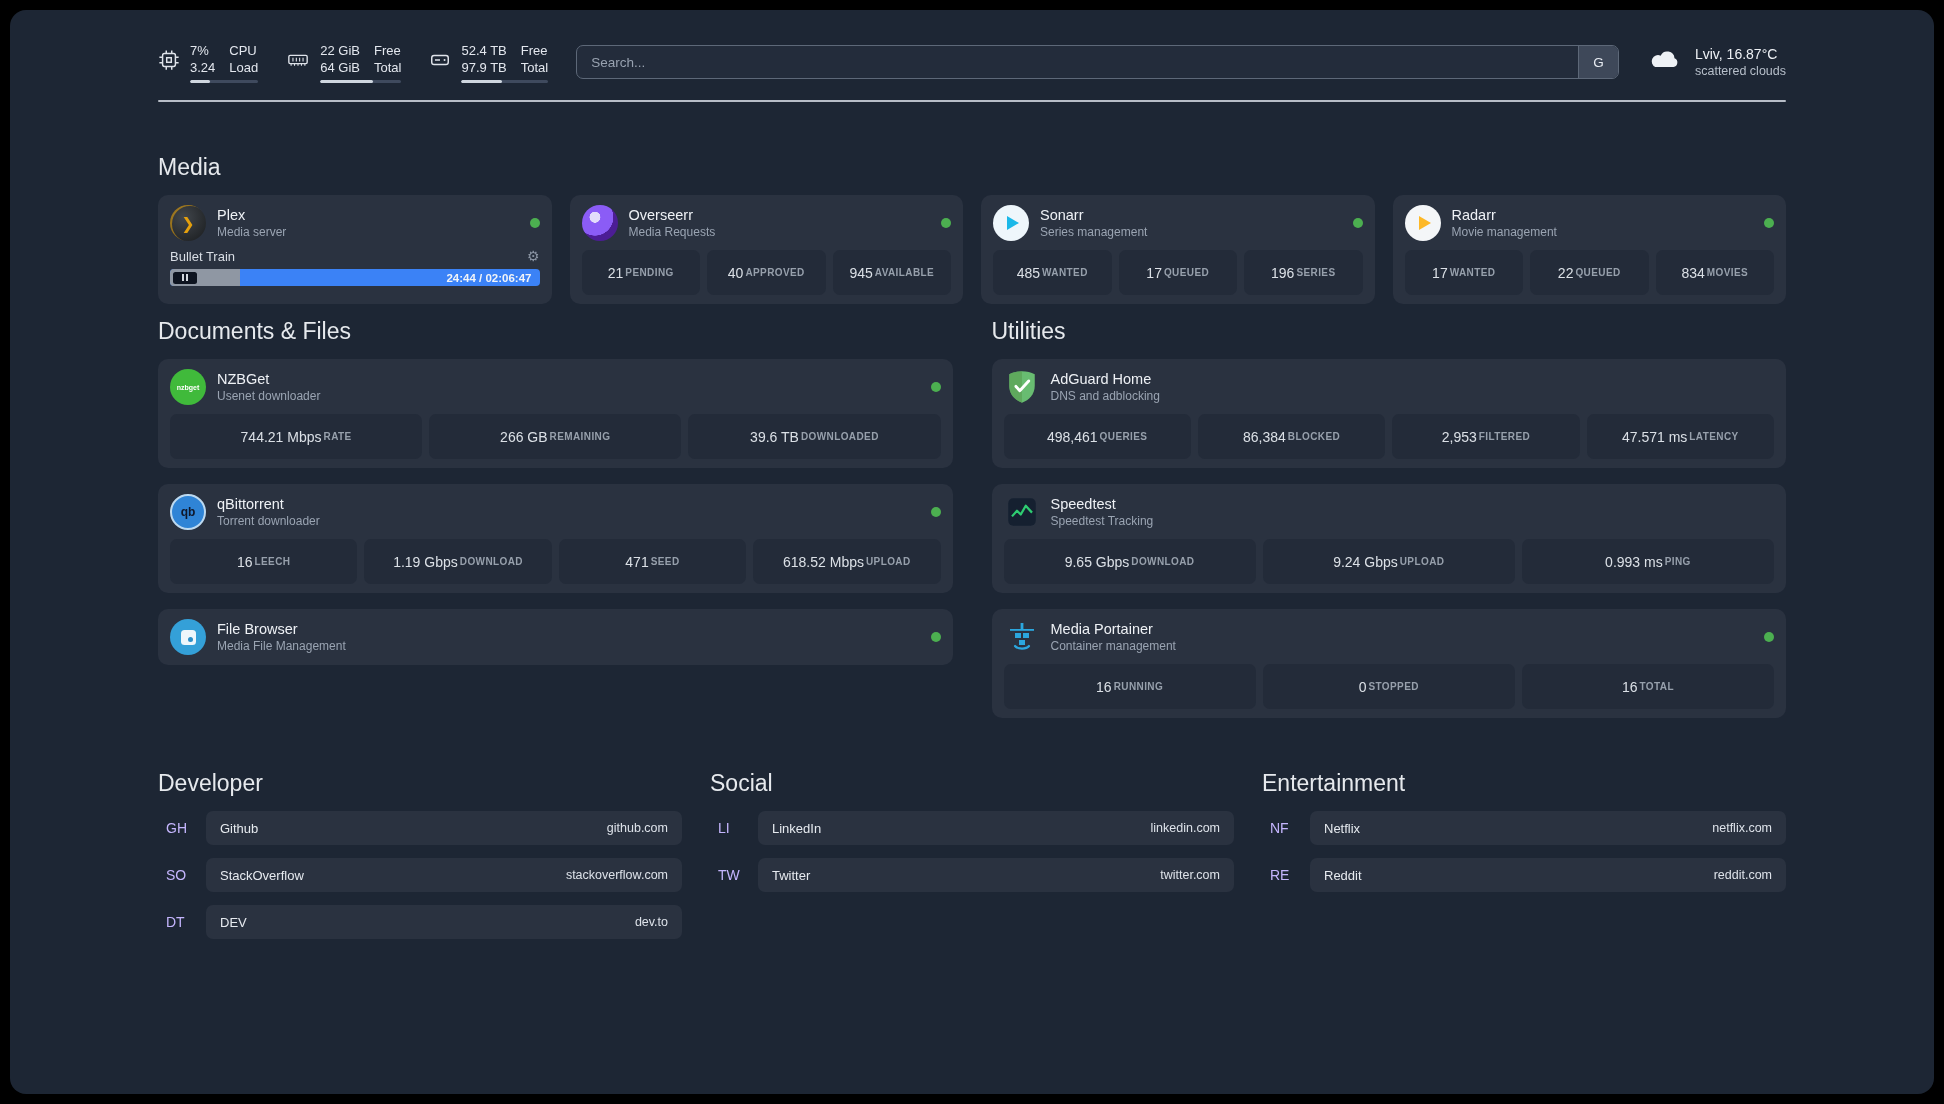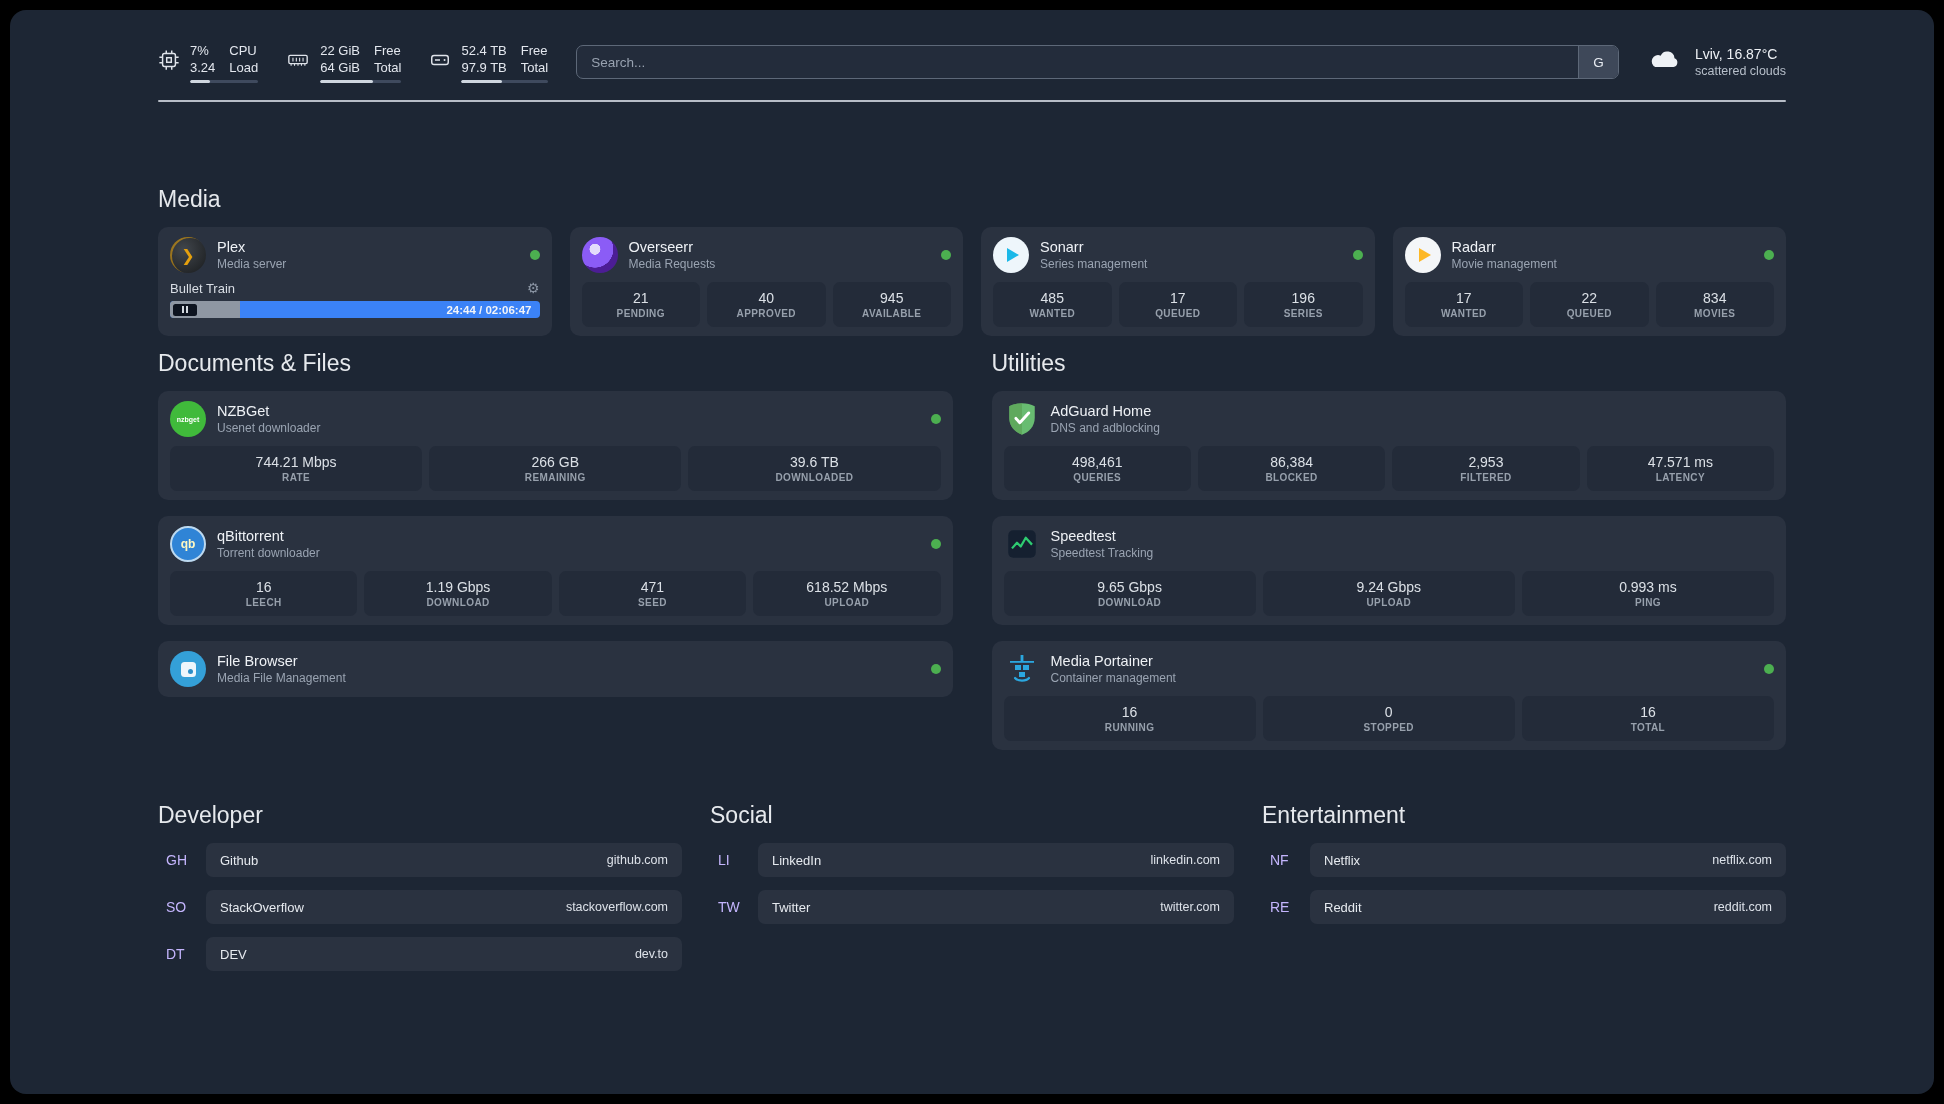--- a/index.html
+++ b/index.html
@@ -28,53 +28,53 @@
 
   .weather { display: flex; align-items: center; gap: 12px; flex: none; }
   .weather-text { display: flex; flex-direction: column; }
   .weather-loc { font-size: 14px; color: #eef1f5; line-height: 18px; }
   .weather-cond { font-size: 12.5px; color: #b7bfca; line-height: 16px; }
 
   .top-divider { margin-top: 16px; height: 2px; background: rgba(222,228,236,0.8); border-radius: 1px; }
 
   
   .section-title { font-size: 23px; color: #e6e9ed; font-weight: 500; margin-bottom: 14px; }
-  .media-section { margin-top: 84px; }
+  .media-section { margin-top: 52px; }
   .media-grid { display: grid; grid-template-columns: repeat(4, 1fr); gap: 18px; }
   .mid-grid { display: grid; grid-template-columns: 1fr 1fr; gap: 39px; margin-top: 14px; }
   .col-stack { display: flex; flex-direction: column; gap: 16px; }
 
   .card { background: #2a3240; border-radius: 10px; padding: 9px 12px; }
   .card-header { display: flex; align-items: center; gap: 11px; min-height: 38px; }
   .card-titles { display: flex; flex-direction: column; }
   .card-name { font-size: 14.5px; color: #eef1f5; font-weight: 500; line-height: 19px; }
   .card-sub { font-size: 12px; color: #9aa4b2; line-height: 15px; }
   .status-dot { width: 10px; height: 10px; border-radius: 50%; margin-left: auto; flex: none; }
 
   .stats-row { display: flex; gap: 7px; margin-top: 8px; }
   .stat-box { flex: 1; background: #232b39; border-radius: 7px; height: 45px; display: flex;
-              flex-direction: column; align-items: center; justify-content: center; gap: 2px; }
+              align-items: center; justify-content: center; gap: 2px; }
   .stat-value { font-size: 14px; color: #dbe0e6; }
   .stat-label { font-size: 10px; font-weight: 700; color: #97a0ac; letter-spacing: 0.4px; }
 
   
   .app-icon { width: 36px; height: 36px; border-radius: 50%; flex: none; display: flex;
               align-items: center; justify-content: center; position: relative; }
   .plex-icon { background: radial-gradient(circle at 38% 35%, #41464c, #232629 75%); box-shadow: inset 2px 1px 0 rgba(240,170,10,0.55); }
   .plex-chev { color: #e5a00d; font-size: 16px; font-weight: bold; }
   .overseerr-icon { background: radial-gradient(circle at 36% 34%, #e3dcfb 0 16%, #8b5cf6 17% 55%, #4c1d95 56% 100%); }
   .sonarr-icon { background: #eef6fb; }
   .radarr-icon { background: #f4f6f8; }
   .tri { width: 0; height: 0; border-top: 7px solid transparent; border-bottom: 7px solid transparent; margin-left: 4px; }
   .tri-blue { border-left: 12px solid #1ab8e8; }
   .tri-gold { border-left: 12px solid #fdb827; }
   .nzbget-icon { background: #40ba3b; }
   .nzbget-text { color: #fff; font-size: 7px; font-weight: bold; }
   .qb-icon { background: #2f84d6; border: 2px solid #bcd9f0; }
-  .qb-text { color: #fef9c3; font-size: 12px; font-weight: bold; }
+  .qb-text { color: #0f172a; font-size: 12px; font-weight: bold; }
   .fb-icon { background: #34a0d8; }
   .fb-sq { width: 15px; height: 15px; background: #eef6fb; border-radius: 3.5px; position: relative; }
   .fb-sq::after { content: ''; position: absolute; right: 3px; bottom: 3px; width: 5px; height: 5px;
                   border-radius: 50%; background: #2d8ec7; }
   .shield-icon, .chart-icon, .crane-icon { border-radius: 0; background: transparent; }
 
   
   .plex-np { display: flex; align-items: center; justify-content: space-between; margin-top: 6px; }
   .plex-np-title { font-size: 13px; color: #d9dee5; }
   .gear-icon { color: #8a94a3; font-size: 14px; cursor: pointer; }

